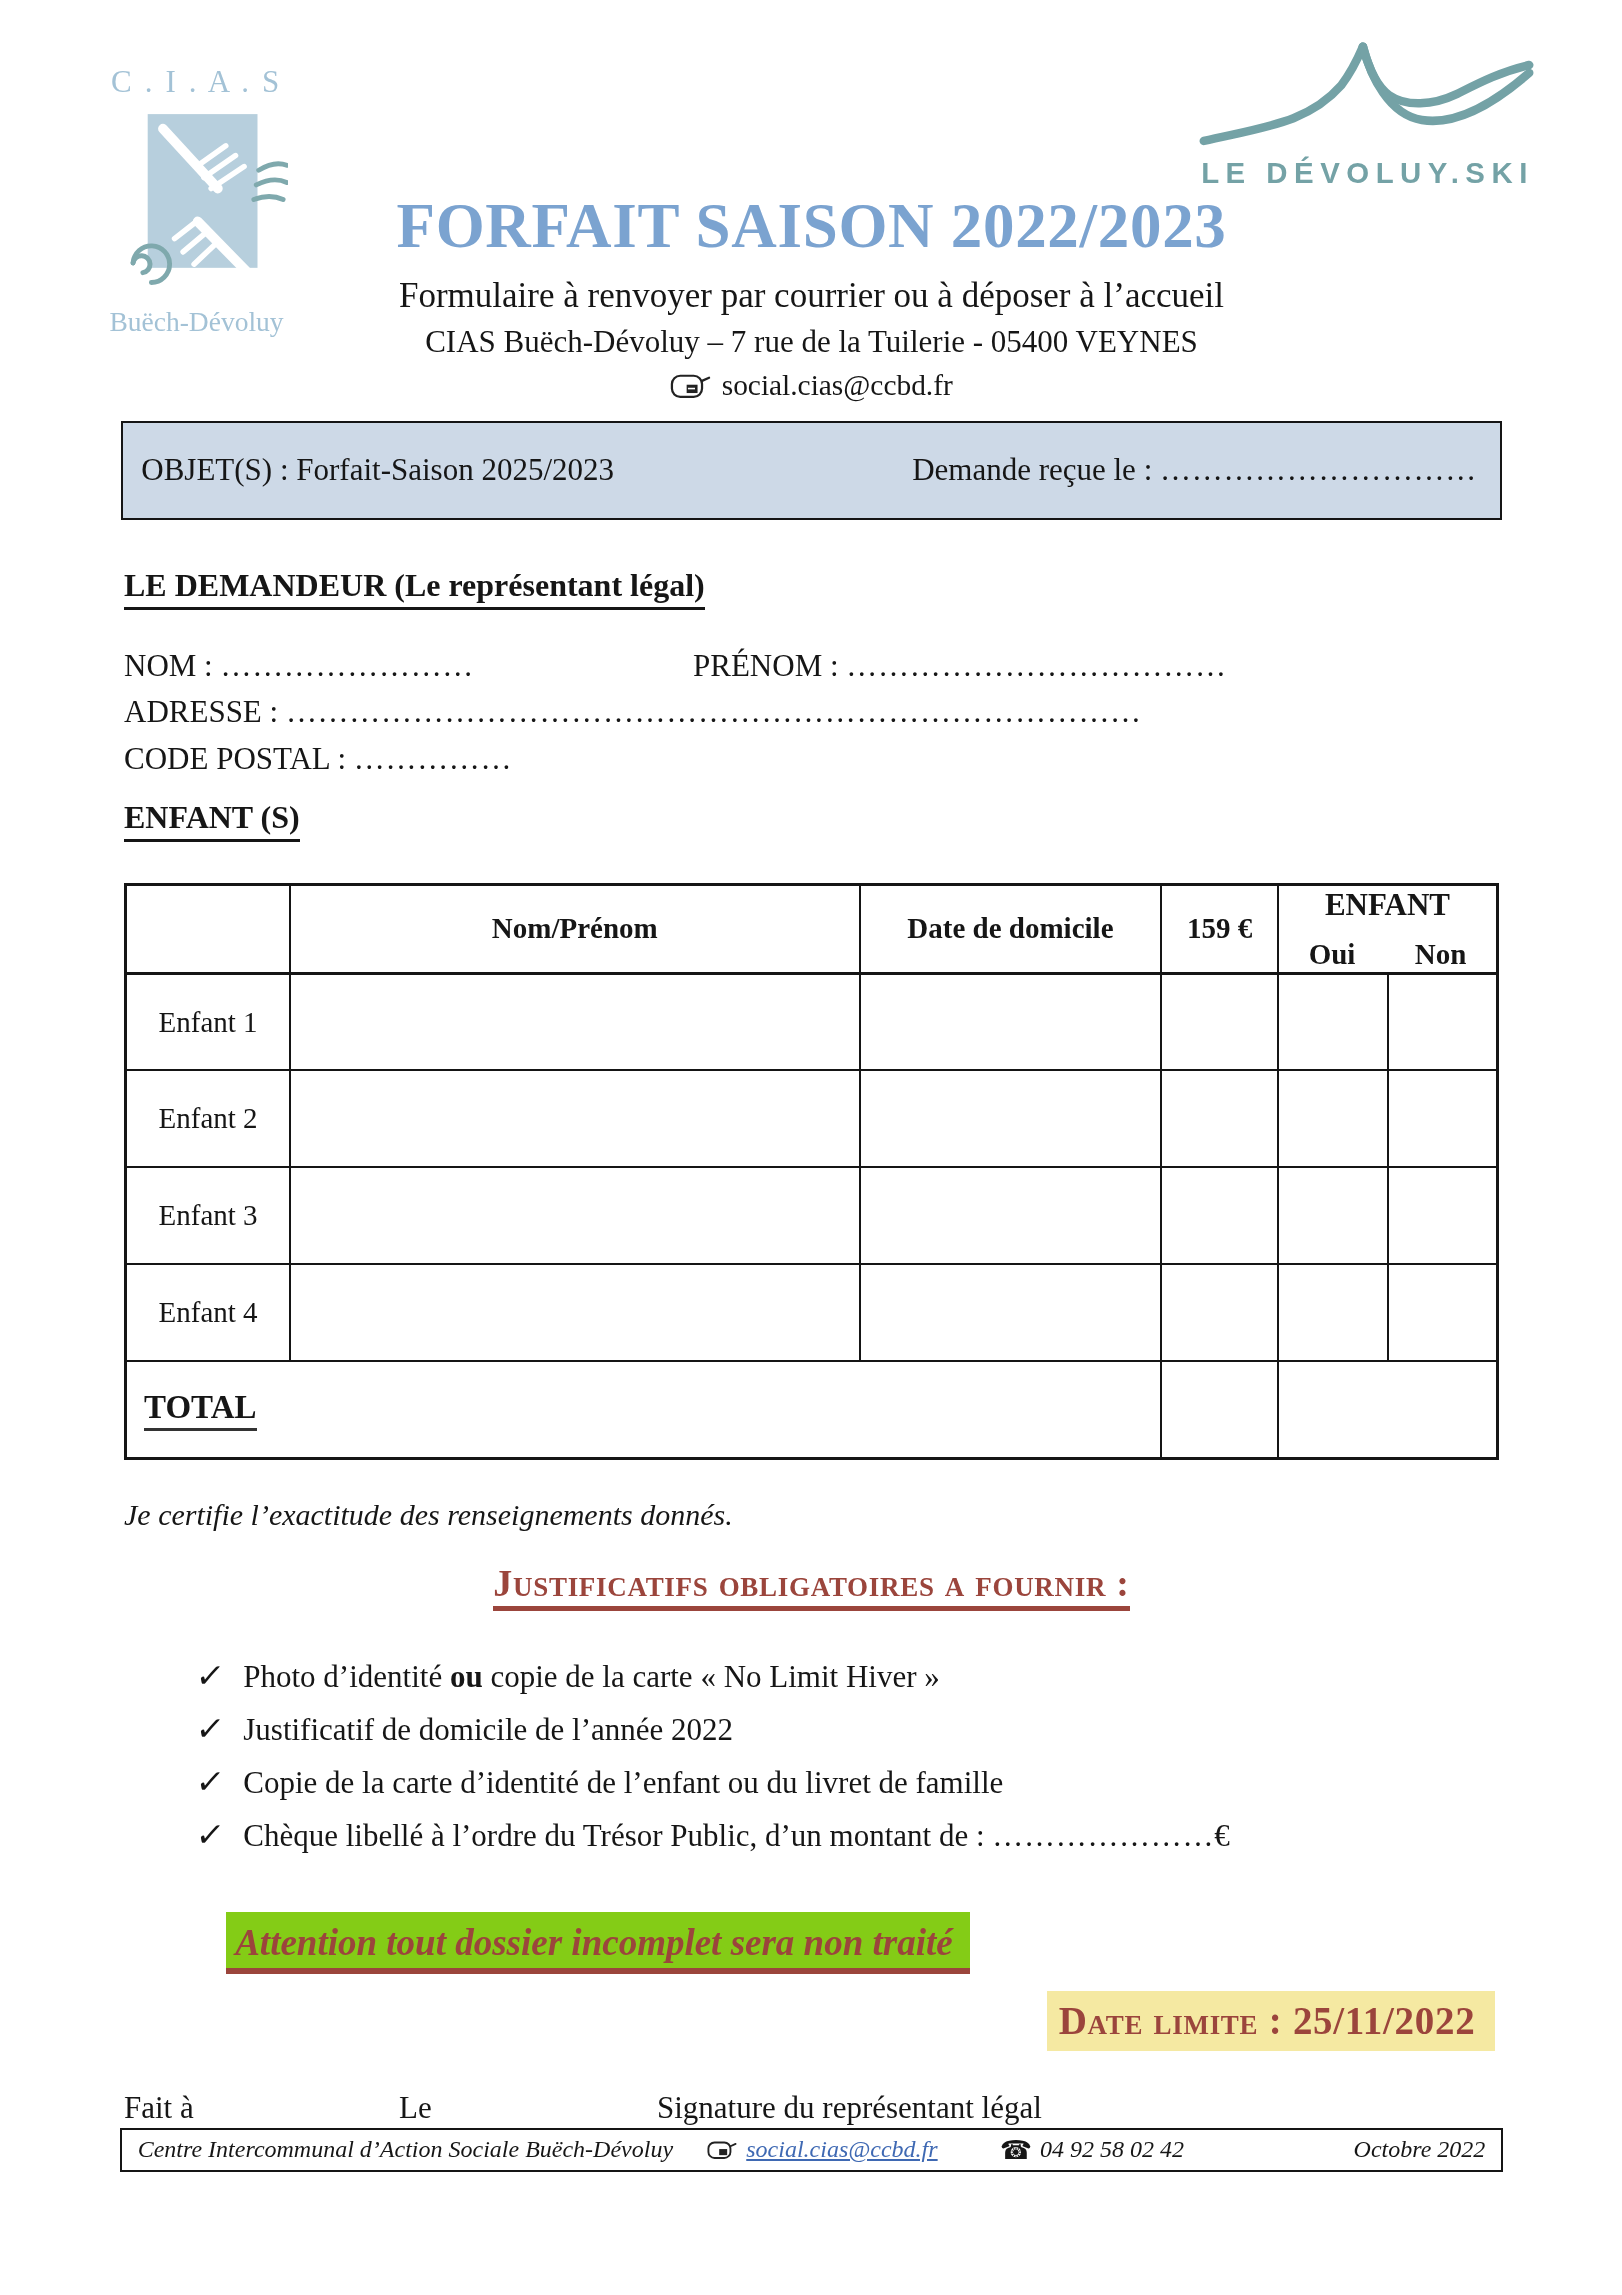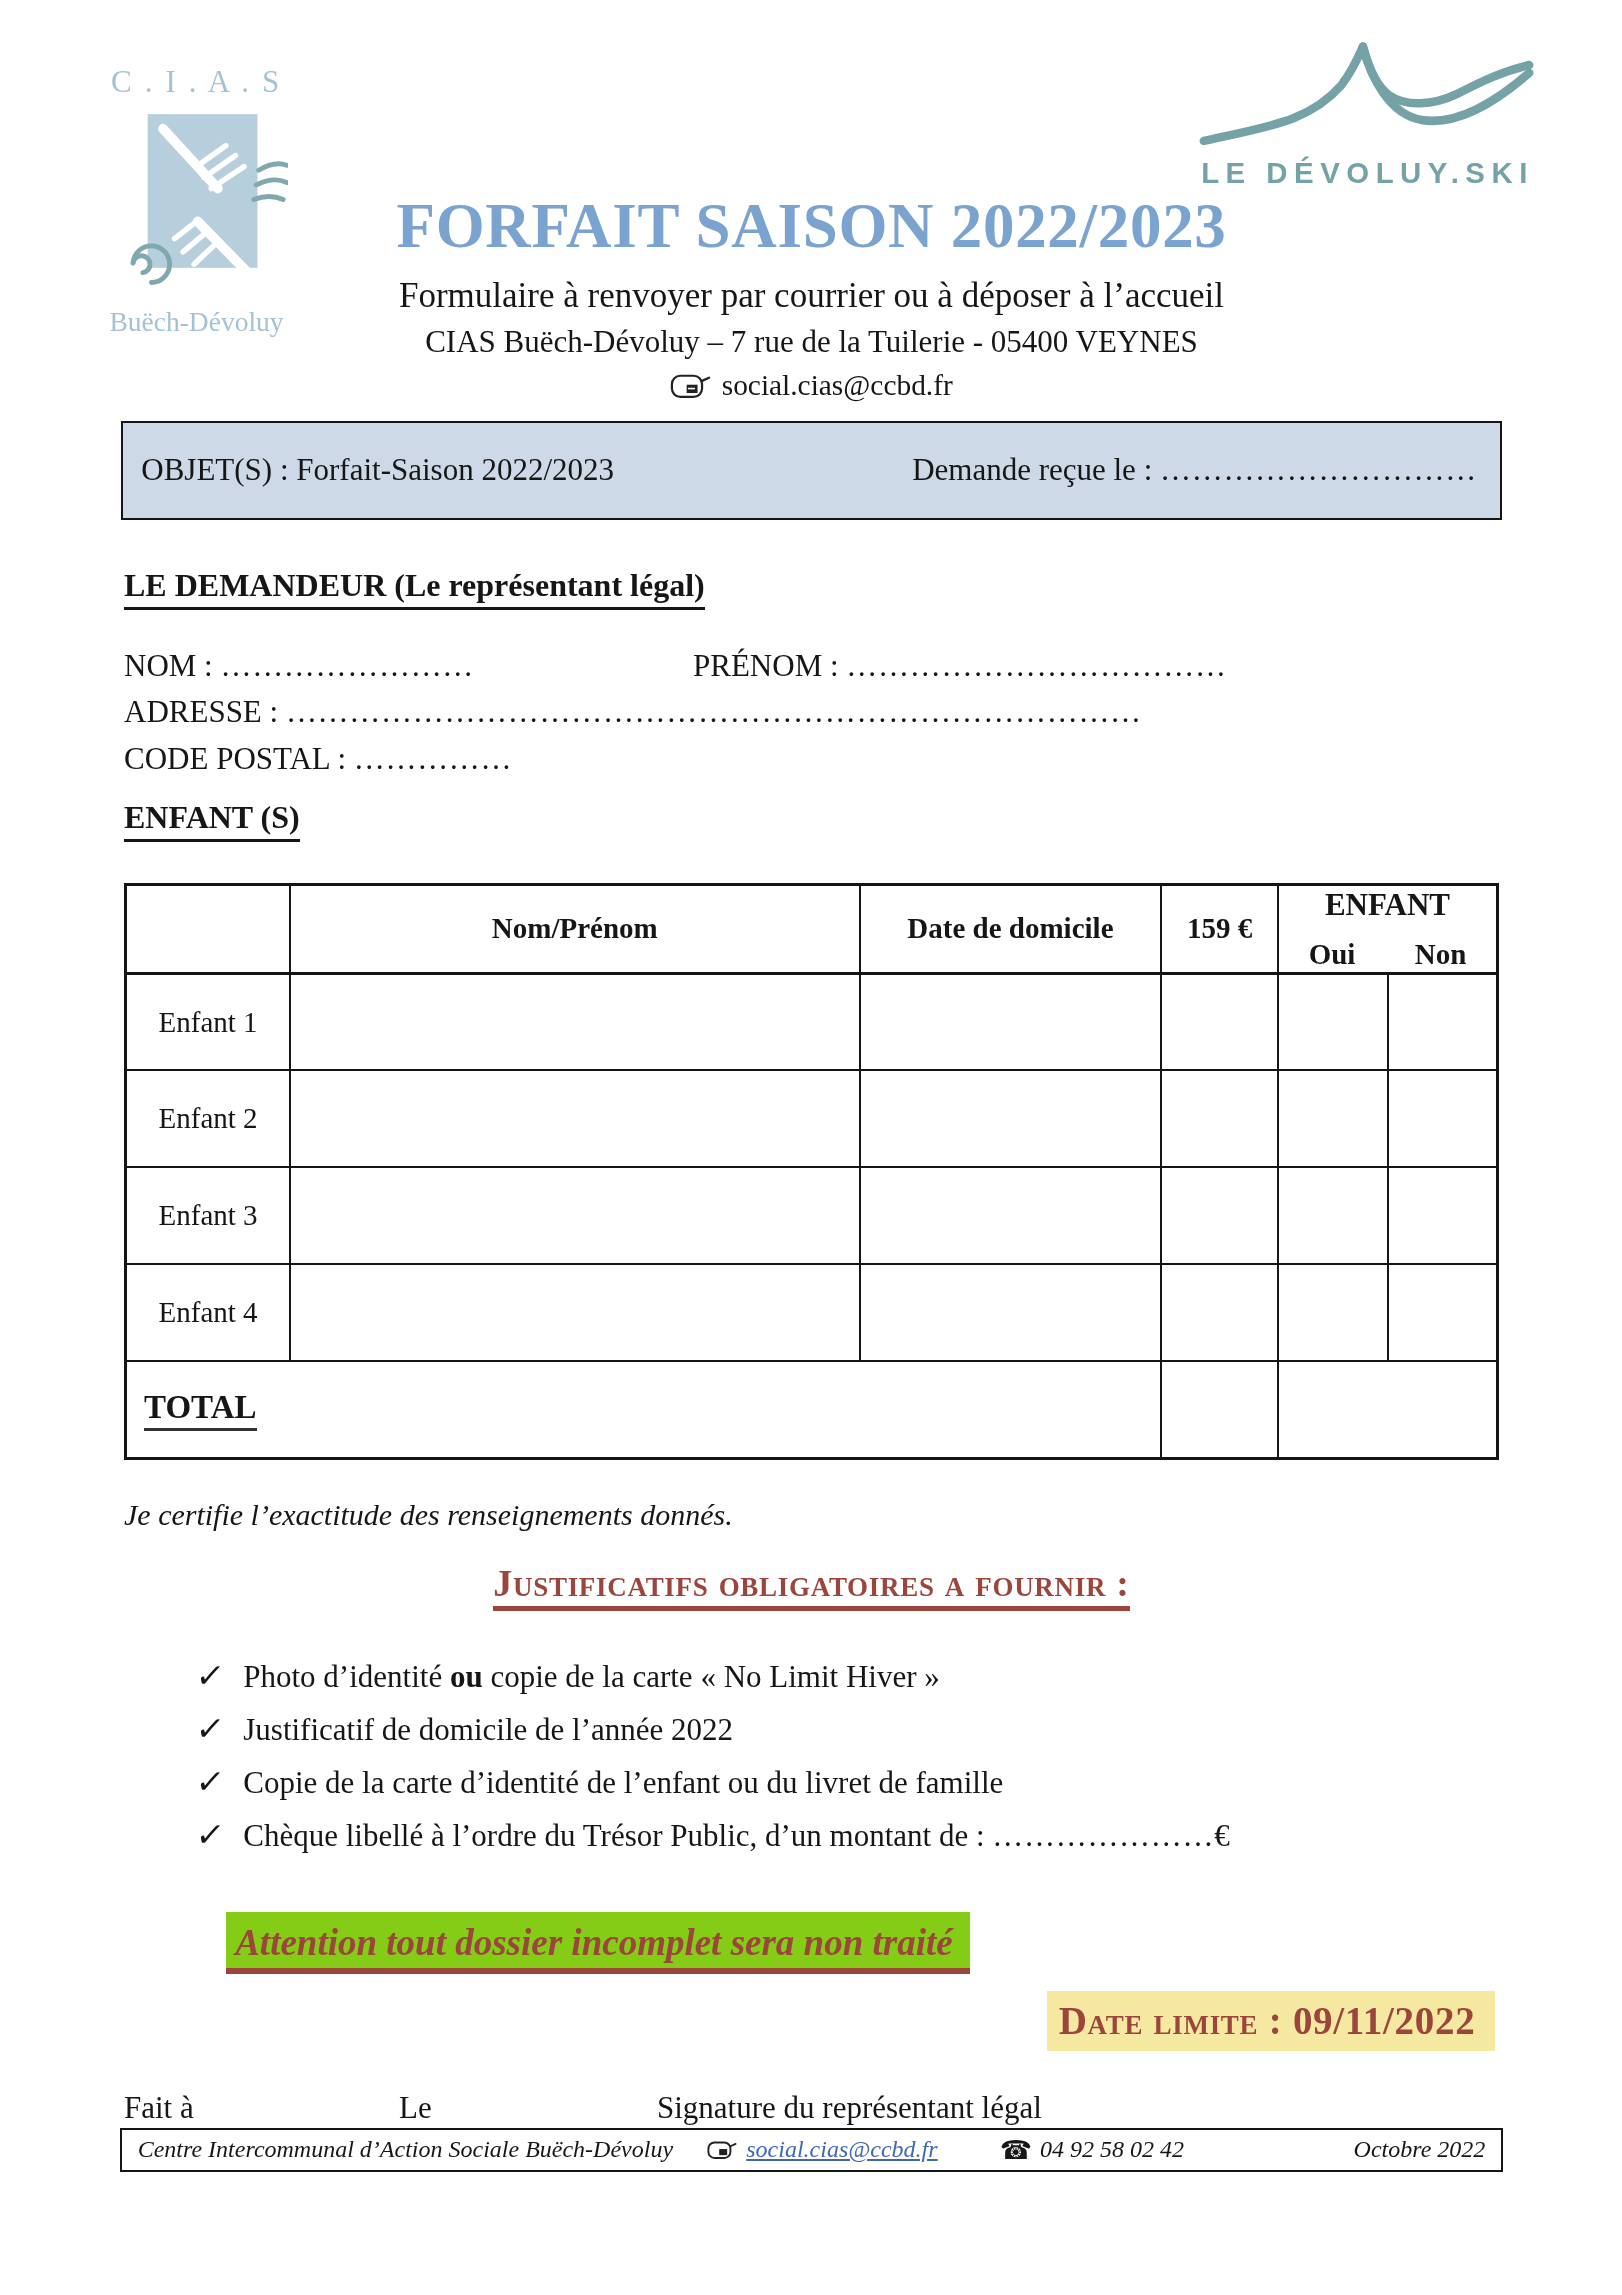--- a/index.html
+++ b/index.html
@@ -149,21 +149,21 @@
         <rect x="3" y="7" width="47" height="33" rx="13" fill="none" stroke="#222" stroke-width="3.5"></rect>
         <rect x="26" y="21" width="17" height="13" fill="#222"></rect>
         <path d="M28 27 h11" stroke="#fff" stroke-width="2.5"></path>
         <path d="M50 15 l11 -5" stroke="#222" stroke-width="3.5" stroke-linecap="round"></path>
       </svg>
       <span>social.cias@ccbd.fr</span>
     </div>
   </div>
 
   <div class="objet-box">
-    <span>OBJET(S) : Forfait-Saison 2022/2023</span>
+    <span>OBJET(S) : Forfait-Saison 2025/2023</span>
     <span>
       <span>Demande reçue le :</span>
       <span class="dots">…………………………</span>
     </span>
   </div>
 
   <div class="section demandeur">
     <span class="section-heading">LE DEMANDEUR (Le représentant légal)</span>
     <div class="fields">
       <div class="frow">
@@ -270,21 +270,21 @@
     <li>
       <span class="check">✓</span>
       <span><span>Chèque libellé à l’ordre du Trésor Public, d’un montant de :  </span><span class="bold"></span><span class="dots">…………………€</span></span>
     </li>
   </ul>
 
   <div class="attention-wrap">
     <span class="attention">Attention tout dossier incomplet sera non traité</span>
   </div>
   <div class="datelimite-wrap">
-    <span class="datelimite">Date limite : 09/11/2022</span>
+    <span class="datelimite">Date limite : 25/11/2022</span>
   </div>
 
   <div class="signature-row">
     <span class="sig-fait">Fait à</span>
     <span class="sig-le">Le</span>
     <span>Signature du représentant légal</span>
   </div>
 
   <div class="footer">
     <span>Centre Intercommunal d’Action Sociale Buëch-Dévoluy</span>

